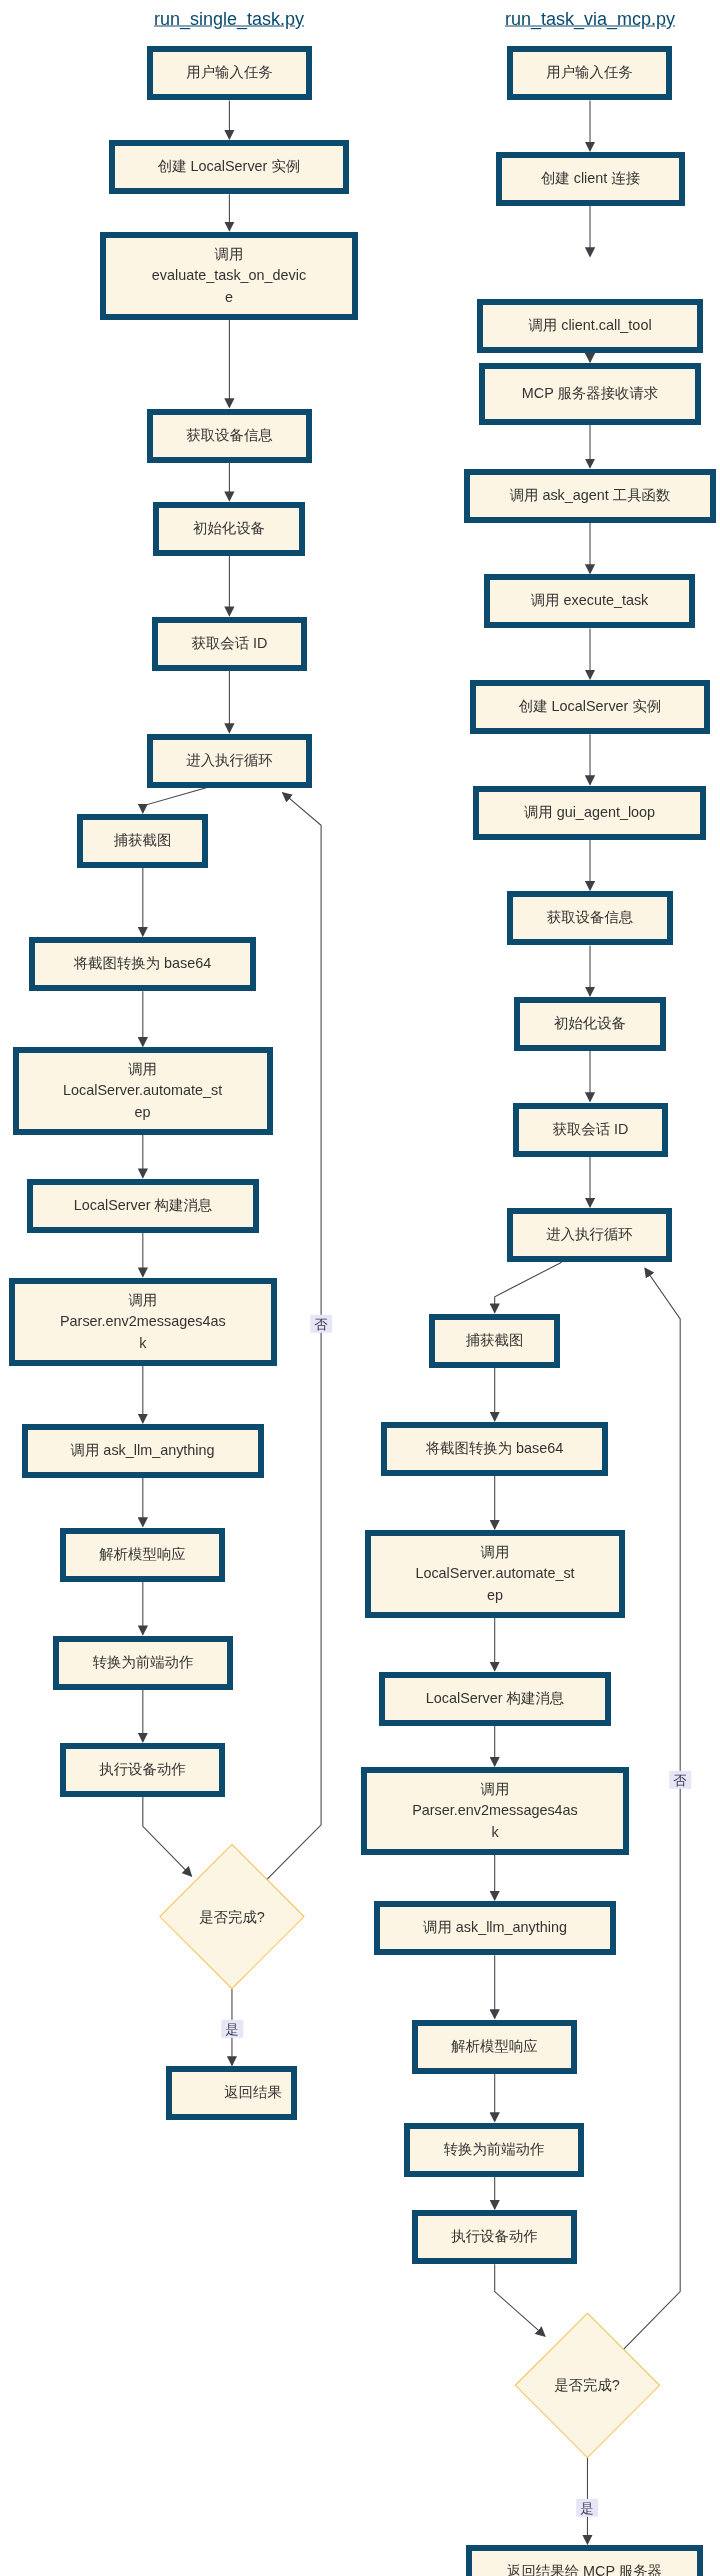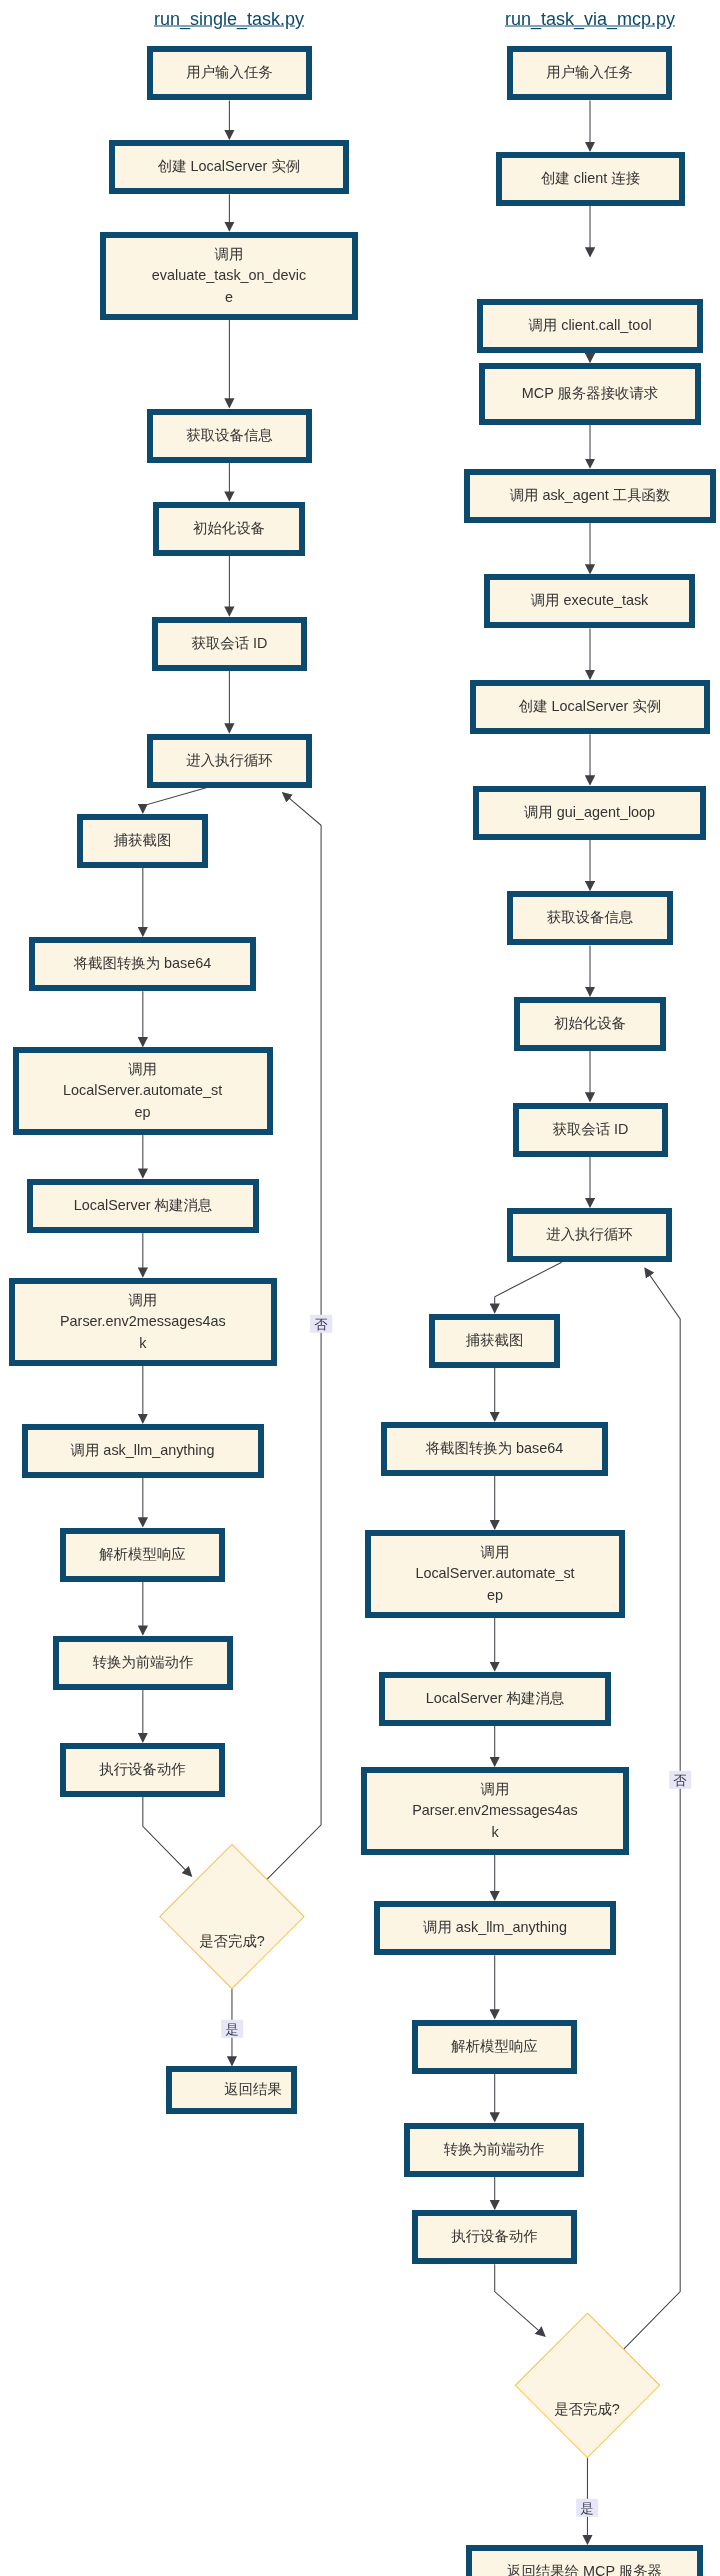--- a/index.html
+++ b/index.html
@@ -5,21 +5,21 @@
   html,body{margin:0;padding:0;background:#ffffff;}
   #canvas{position:relative;width:721px;height:2729px;background:#ffffff;overflow:hidden;
           font-family:"Liberation Sans","DejaVu Sans",sans-serif;}
   #edges{position:absolute;left:0;top:0;width:721px;height:2729px;}
   .col-title{position:absolute;transform:translate(-50%,-50%);font-size:18px;color:#0c4a6e;
              white-space:nowrap;text-decoration:underline;}
   .node{position:absolute;display:flex;align-items:center;justify-content:center;text-align:center;
         background:#fdf5e3;border:6px solid #0c4a6e;box-sizing:border-box;color:#333333;
         font-size:14.4px;line-height:1.5;white-space:pre-line;}
   .dlabel{position:absolute;transform:translate(-50%,-50%);color:#333333;font-size:14.4px;
-          white-space:nowrap;text-align:center;margin-top:24px;}
+          white-space:nowrap;text-align:center;}
   .elabel{position:absolute;transform:translate(-50%,-50%);background:#e6e6f7;color:#33334d;
           font-size:13.4px;padding:0.5px 4.1px;line-height:1.3;}
 </style>
 </head>
 <body>
 
 <div id="canvas">
   <svg id="edges" viewBox="0 0 1399 5297" xmlns="http://www.w3.org/2000/svg">
     <defs>
       <marker id="arrow" markerWidth="10" markerHeight="10" refX="8.5" refY="5" orient="auto" markerUnits="strokeWidth">
@@ -92,21 +92,21 @@
 ep</div>
     <div class="node" style="left: 27px; top: 1179px; width: 232px; height: 54px;">LocalServer 构建消息</div>
     <div class="node" style="left: 8.8px; top: 1278px; width: 268px; height: 88px;">调用
 Parser.env2messages4as
 k</div>
     <div class="node" style="left: 21.6px; top: 1424px; width: 242px; height: 54px;">调用 ask_llm_anything</div>
     <div class="node" style="left: 60px; top: 1528px; width: 165px; height: 54px;">解析模型响应</div>
     <div class="node" style="left: 53px; top: 1636px; width: 180px; height: 54px;">转换为前端动作</div>
     <div class="node" style="left: 60px; top: 1743px; width: 165px; height: 54px;">执行设备动作</div>
     <div class="dlabel" style="left: 232px; top: 1917px;">是否完成?</div>
-    <div class="node" style="left: 166px; top: 2066px; width: 131px; height: 48px; padding-left: 43px;">返回结果</div>
+    <div class="node" style="left: 166px; top: 2066px; width: 131px; height: 54px; padding-left: 43px;">返回结果</div>
     <div class="elabel" style="left: 321px; top: 1324px;">否</div>
     <div class="elabel" style="left: 232px; top: 2029px;">是</div>
     <div class="col-title" style="left: 590px; top: 19px;">run_task_via_mcp.py</div>
     <div class="node" style="left: 507px; top: 46px; width: 165px; height: 54px;">用户输入任务</div>
     <div class="node" style="left: 496px; top: 152px; width: 189px; height: 54px;">创建 client 连接</div>
     <div class="node" style="left: 477px; top: 258px; width: 226px; height: 54px; margin-top: 41px;">调用 client.call_tool</div>
     <div class="node" style="left: 479px; top: 363px; width: 222px; height: 62px;">MCP 服务器接收请求</div>
     <div class="node" style="left: 464px; top: 469px; width: 252px; height: 54px;">调用 ask_agent 工具函数</div>
     <div class="node" style="left: 484px; top: 574px; width: 211px; height: 54px;">调用 execute_task</div>
     <div class="node" style="left: 470px; top: 680px; width: 240px; height: 54px;">创建 LocalServer 实例</div>

